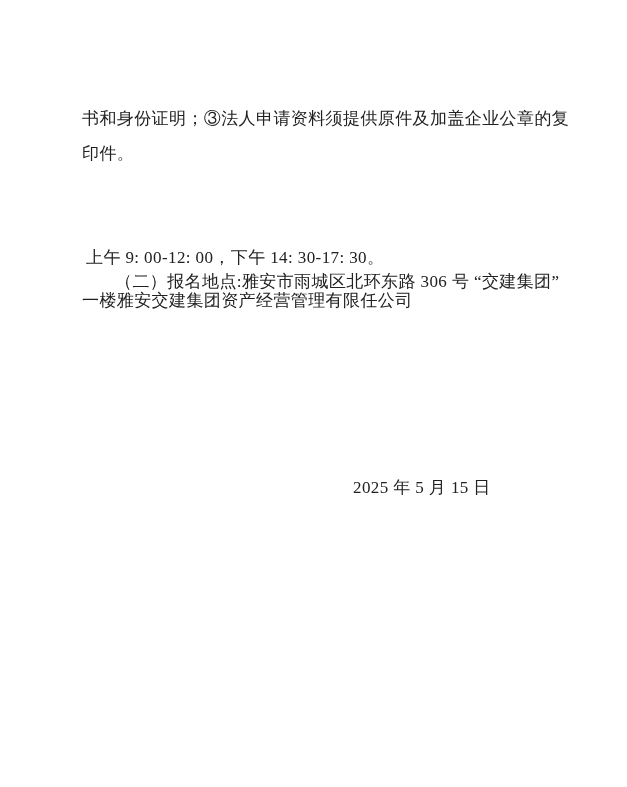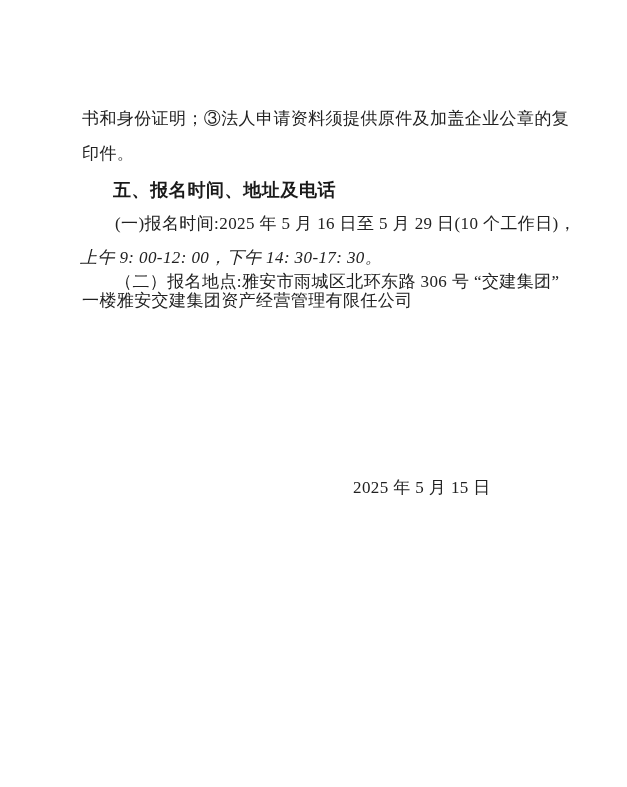--- a/index.html
+++ b/index.html
@@ -31,39 +31,37 @@
     font-size: 18px;
     letter-spacing: 0.6px;
     line-height: 23px;
     color: #1a1a1a;
   }
   
   .l-cont-1   { left: 82px;  top: 108px; }
   .l-cont-2   { left: 82px;  top: 143px; }
   .l-heading  { left: 113px; top: 178px; }
   .l-time-1   { left: 115px; top: 213px; }
-  .l-time-2   { left: 80px;  top: 247px; font-style: italic; }
+  .l-time-2   { left: 86px;  top: 247px; }
   .l-addr-1   { left: 115px; top: 271px; }
   .l-addr-2   { left: 82px;  top: 290px; }
   .l-contact  { left: 115px; top: 343px; }
   .l-sig-co   { left: 262px; top: 444px; }
   .l-sig-date { left: 353px; top: 477px; text-align: right; }
 </style>
 </head>
 <body>
 
 <div class="page">
 
   <div class="doc-line l-cont-1">书和身份证明；③法人申请资料须提供原件及加盖企业公章的复</div>
 
   <div class="doc-line l-cont-2">印件。</div>
 
-  <div class="doc-heading l-heading">五、报名时间、地址及电话</div>
 
-  <div class="doc-line l-time-1">(一)报名时间:2025 年 5 月 16 日至 5 月 29 日(10 个工作日)，</div>
 
   <div class="doc-line l-time-2">上午 9: 00-12: 00，下午 14: 30-17: 30。</div>
 
   <div class="doc-line l-addr-1">（二）报名地点:雅安市雨城区北环东路 306 号 “交建集团”</div>
 
   <div class="doc-line l-addr-2">一楼雅安交建集团资产经营管理有限任公司</div>
 
 
 
   <div class="doc-line l-sig-date">2025 年 5 月 15 日</div>

